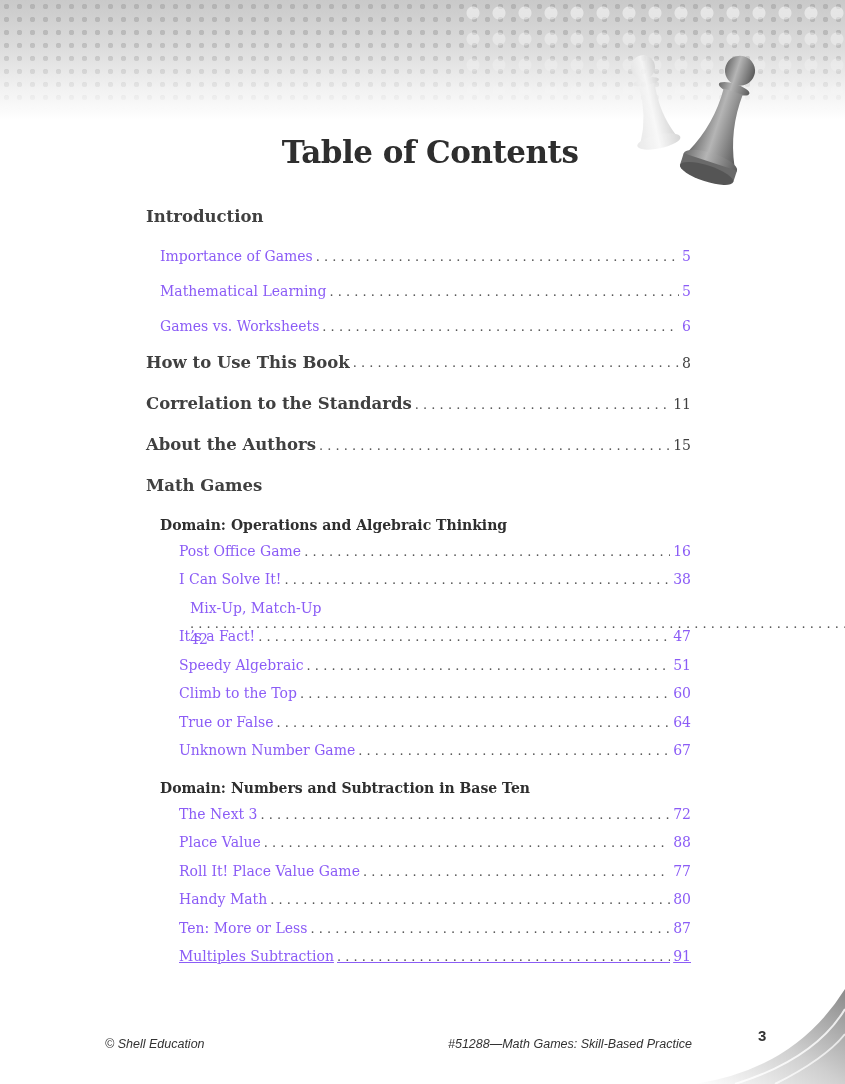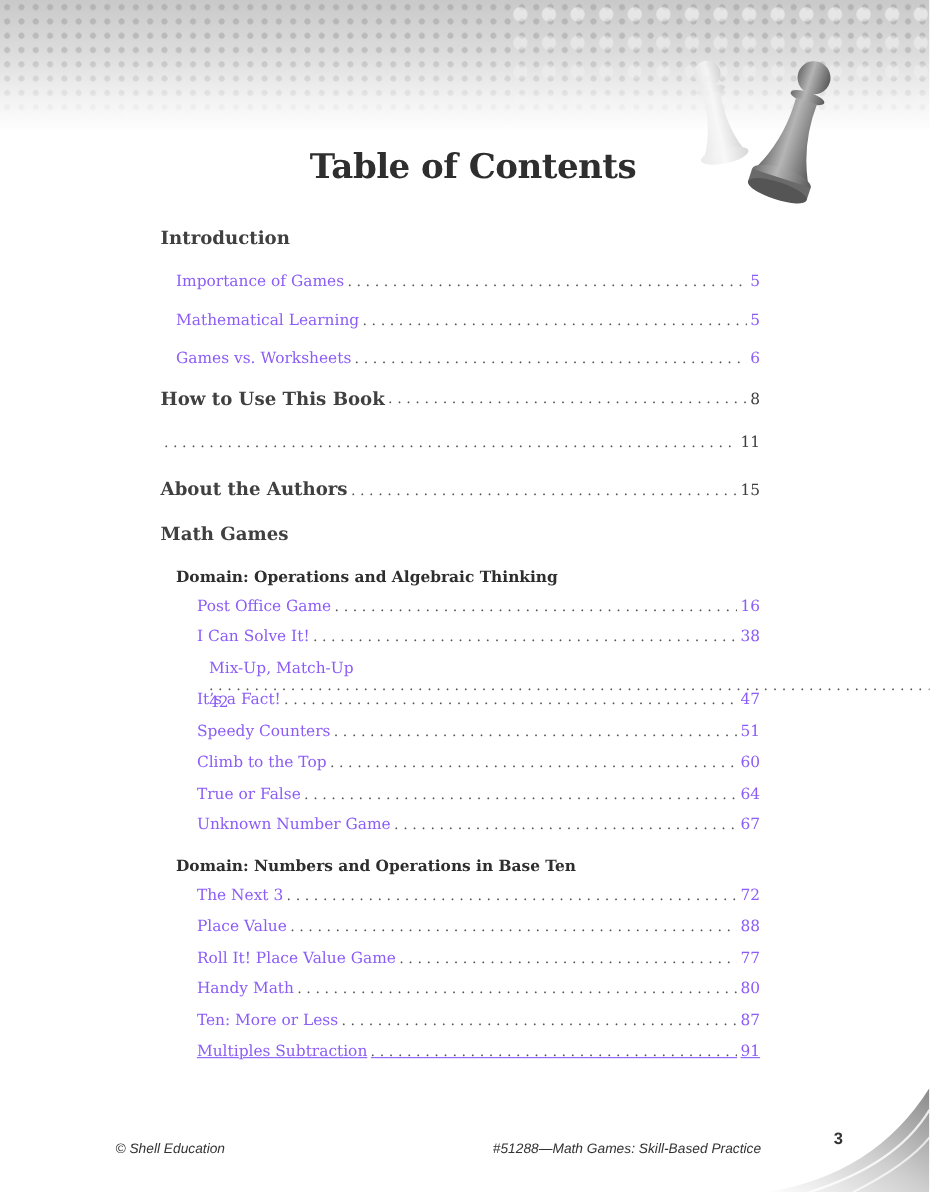--- a/index.html
+++ b/index.html
@@ -87,20 +87,21 @@
   <span class="leader"></span>
   <span class="page">6</span>
 </div>
 
 <div class="row sec" style="left:146px;width:545px;top:353px;align-items:center;">
   <span class="label">How to Use This Book</span>
   <span class="leader" style="font-weight:normal"></span>
   <span class="page" style="font-weight:normal;font-size:14px">8</span>
 </div>
 <div class="row sec" style="left:146px;width:545px;top:394px;">
+  <span class="label">Correlation to the Standards</span>
   <span class="leader" style="font-weight:normal"></span>
   <span class="page" style="font-weight:normal;font-size:14px">11</span>
 </div>
 <div class="row sec" style="left:146px;width:545px;top:435px;">
   <span class="label">About the Authors</span>
   <span class="leader" style="font-weight:normal"></span>
   <span class="page" style="font-weight:normal;font-size:14px">15</span>
 </div>
 
 <div class="sec" style="position:absolute;left:146px;top:476px;">Math Games</div>
@@ -121,41 +122,41 @@
     <span class="label">Mix-Up, Match-Up</span>
     <span class="leader"></span>
     <span class="page">42</span>
   </div>
 <div class="row sub" style="left:179px;width:512px;top:628px;">
     <span class="label">It’s a Fact!</span>
     <span class="leader"></span>
     <span class="page">47</span>
   </div>
 <div class="row sub" style="left:179px;width:512px;top:657px;">
-    <span class="label">Speedy Counters</span>
+    <span class="label">Speedy Algebraic</span>
     <span class="leader"></span>
     <span class="page">51</span>
   </div>
 <div class="row sub" style="left:179px;width:512px;top:685px;">
     <span class="label">Climb to the Top</span>
     <span class="leader"></span>
     <span class="page">60</span>
   </div>
 <div class="row sub" style="left:179px;width:512px;top:714px;">
     <span class="label">True or False</span>
     <span class="leader"></span>
     <span class="page">64</span>
   </div>
 <div class="row sub" style="left:179px;width:512px;top:742px;">
     <span class="label">Unknown Number Game</span>
     <span class="leader"></span>
     <span class="page">67</span>
   </div>
 
-<div class="dom" style="top:780px;">Domain: Numbers and Operations in Base Ten</div>
+<div class="dom" style="top:780px;">Domain: Numbers and Subtraction in Base Ten</div>
 
 <div class="row sub" style="left:179px;width:512px;top:806px;">
     <span class="label">The Next 3</span>
     <span class="leader"></span>
     <span class="page">72</span>
   </div>
 <div class="row sub" style="left:179px;width:512px;top:834px;">
     <span class="label">Place Value</span>
     <span class="leader"></span>
     <span class="page">88</span>

